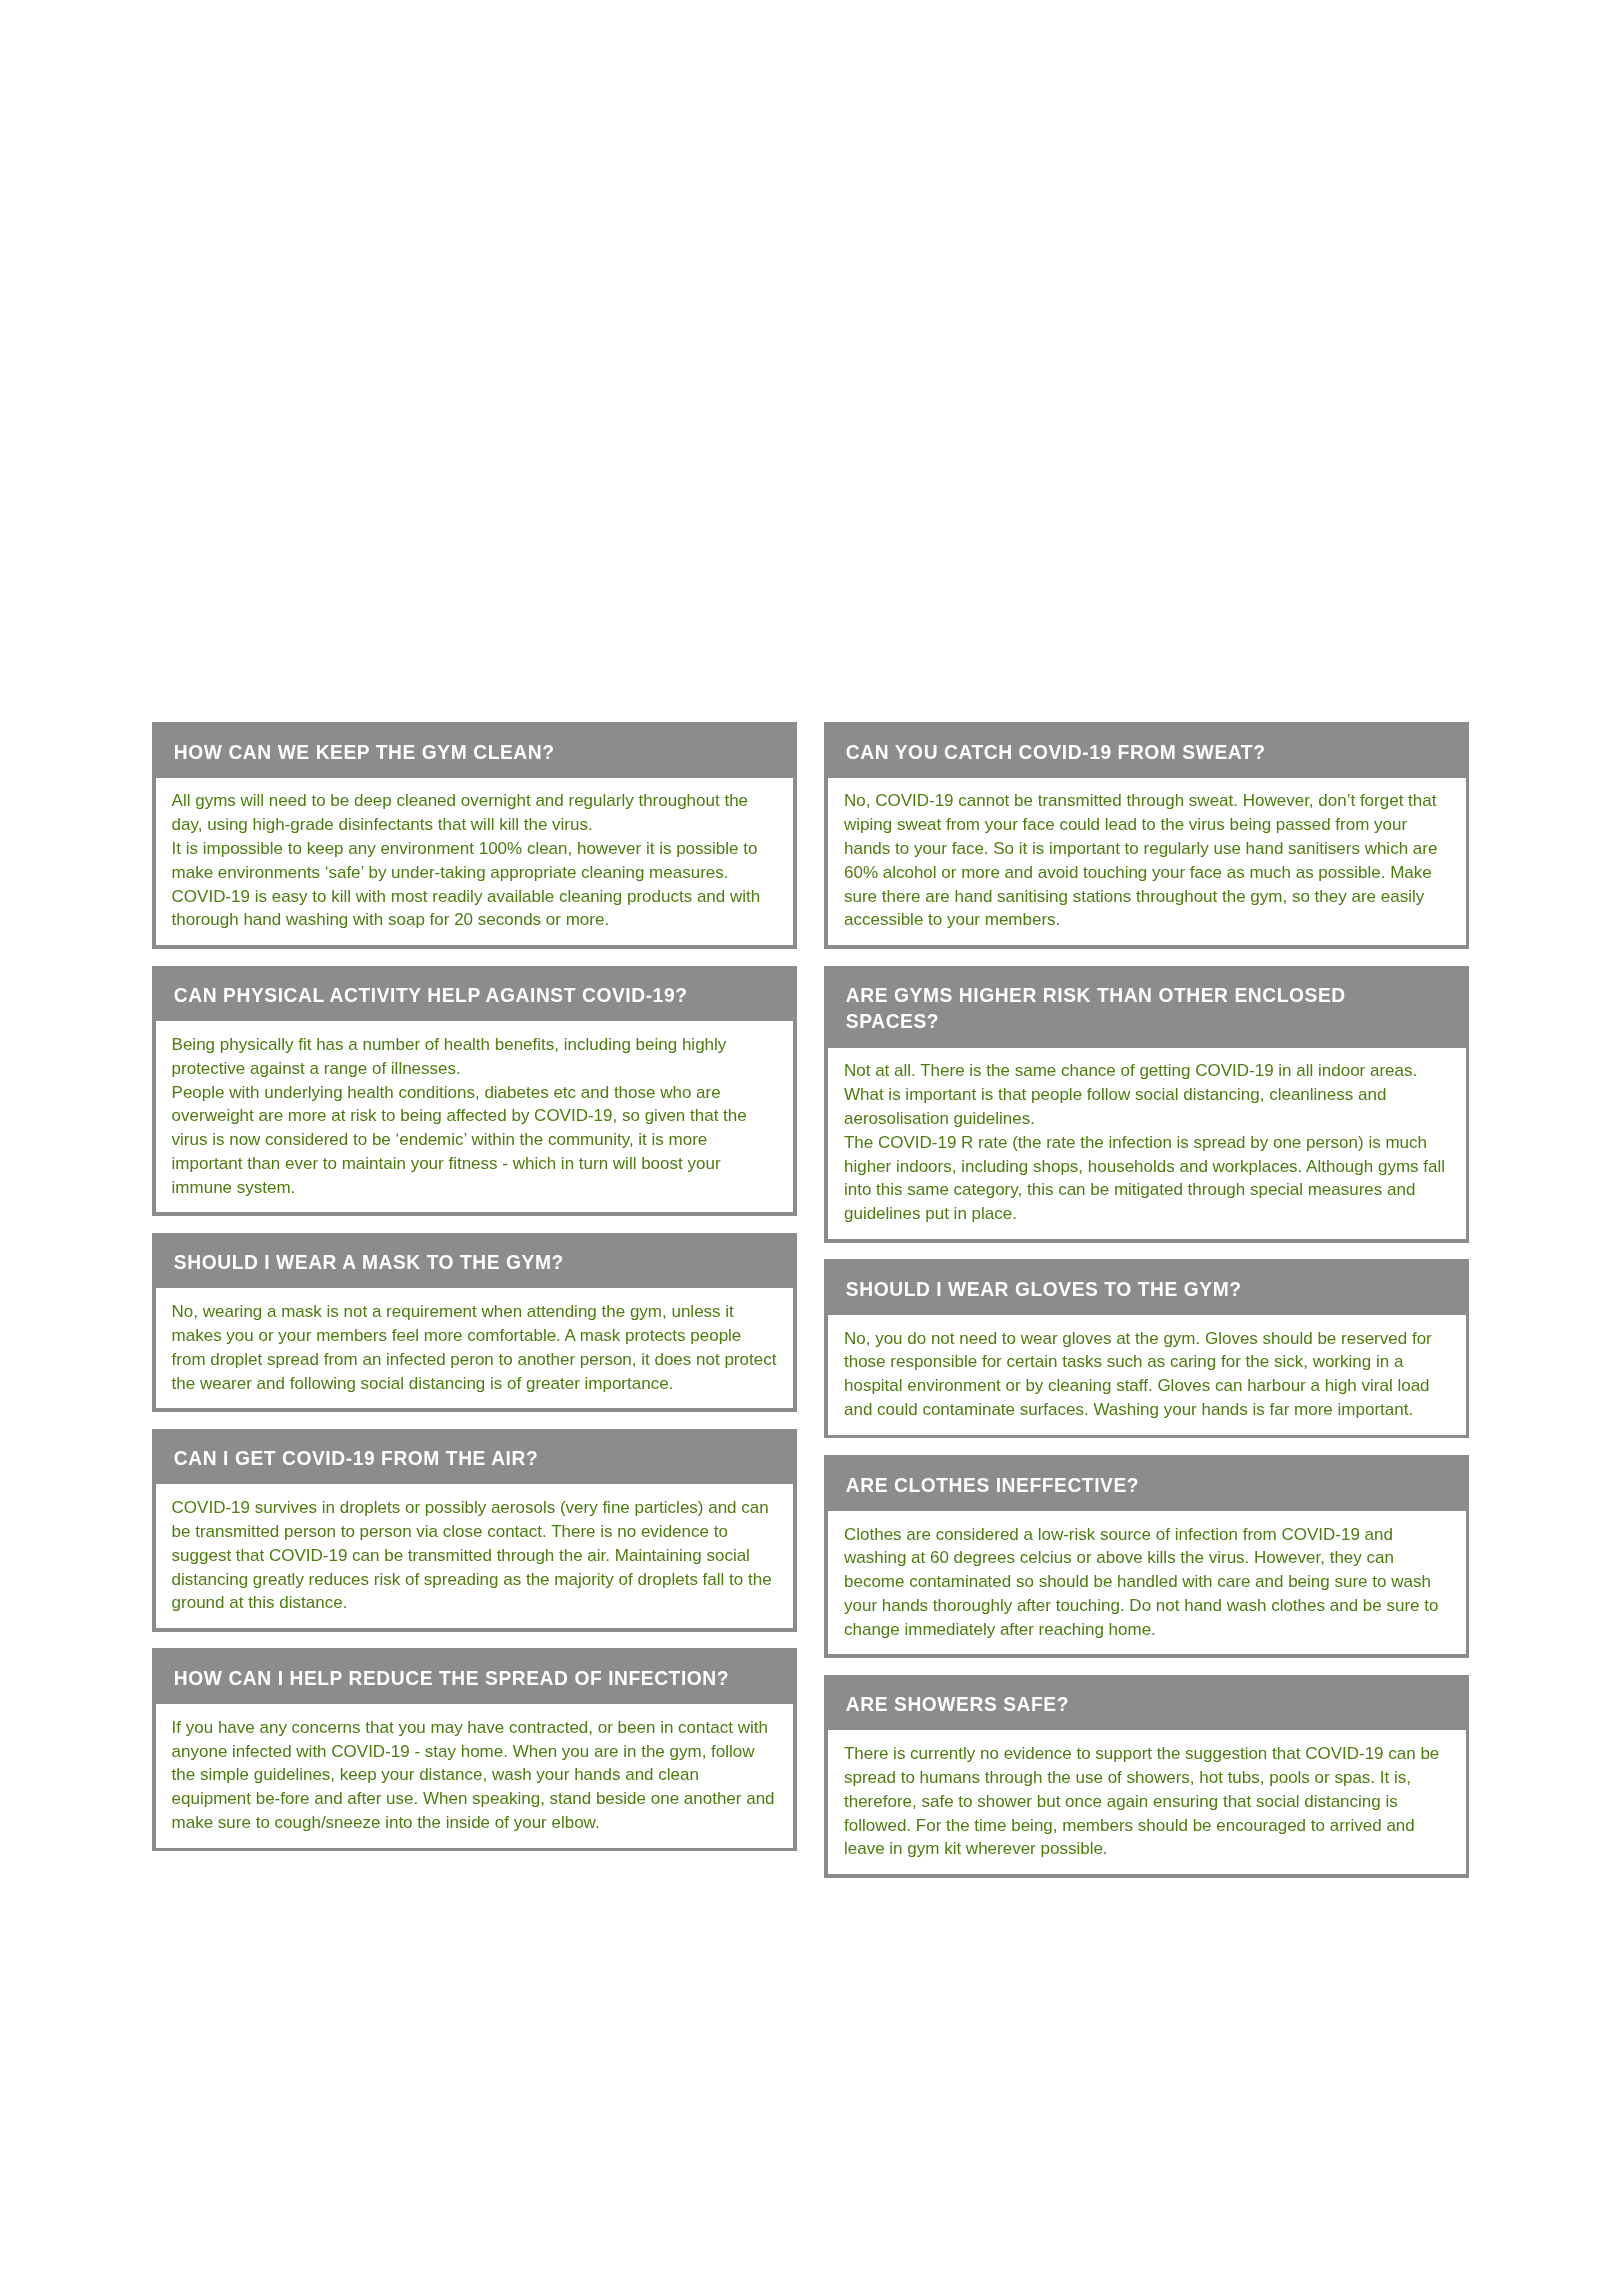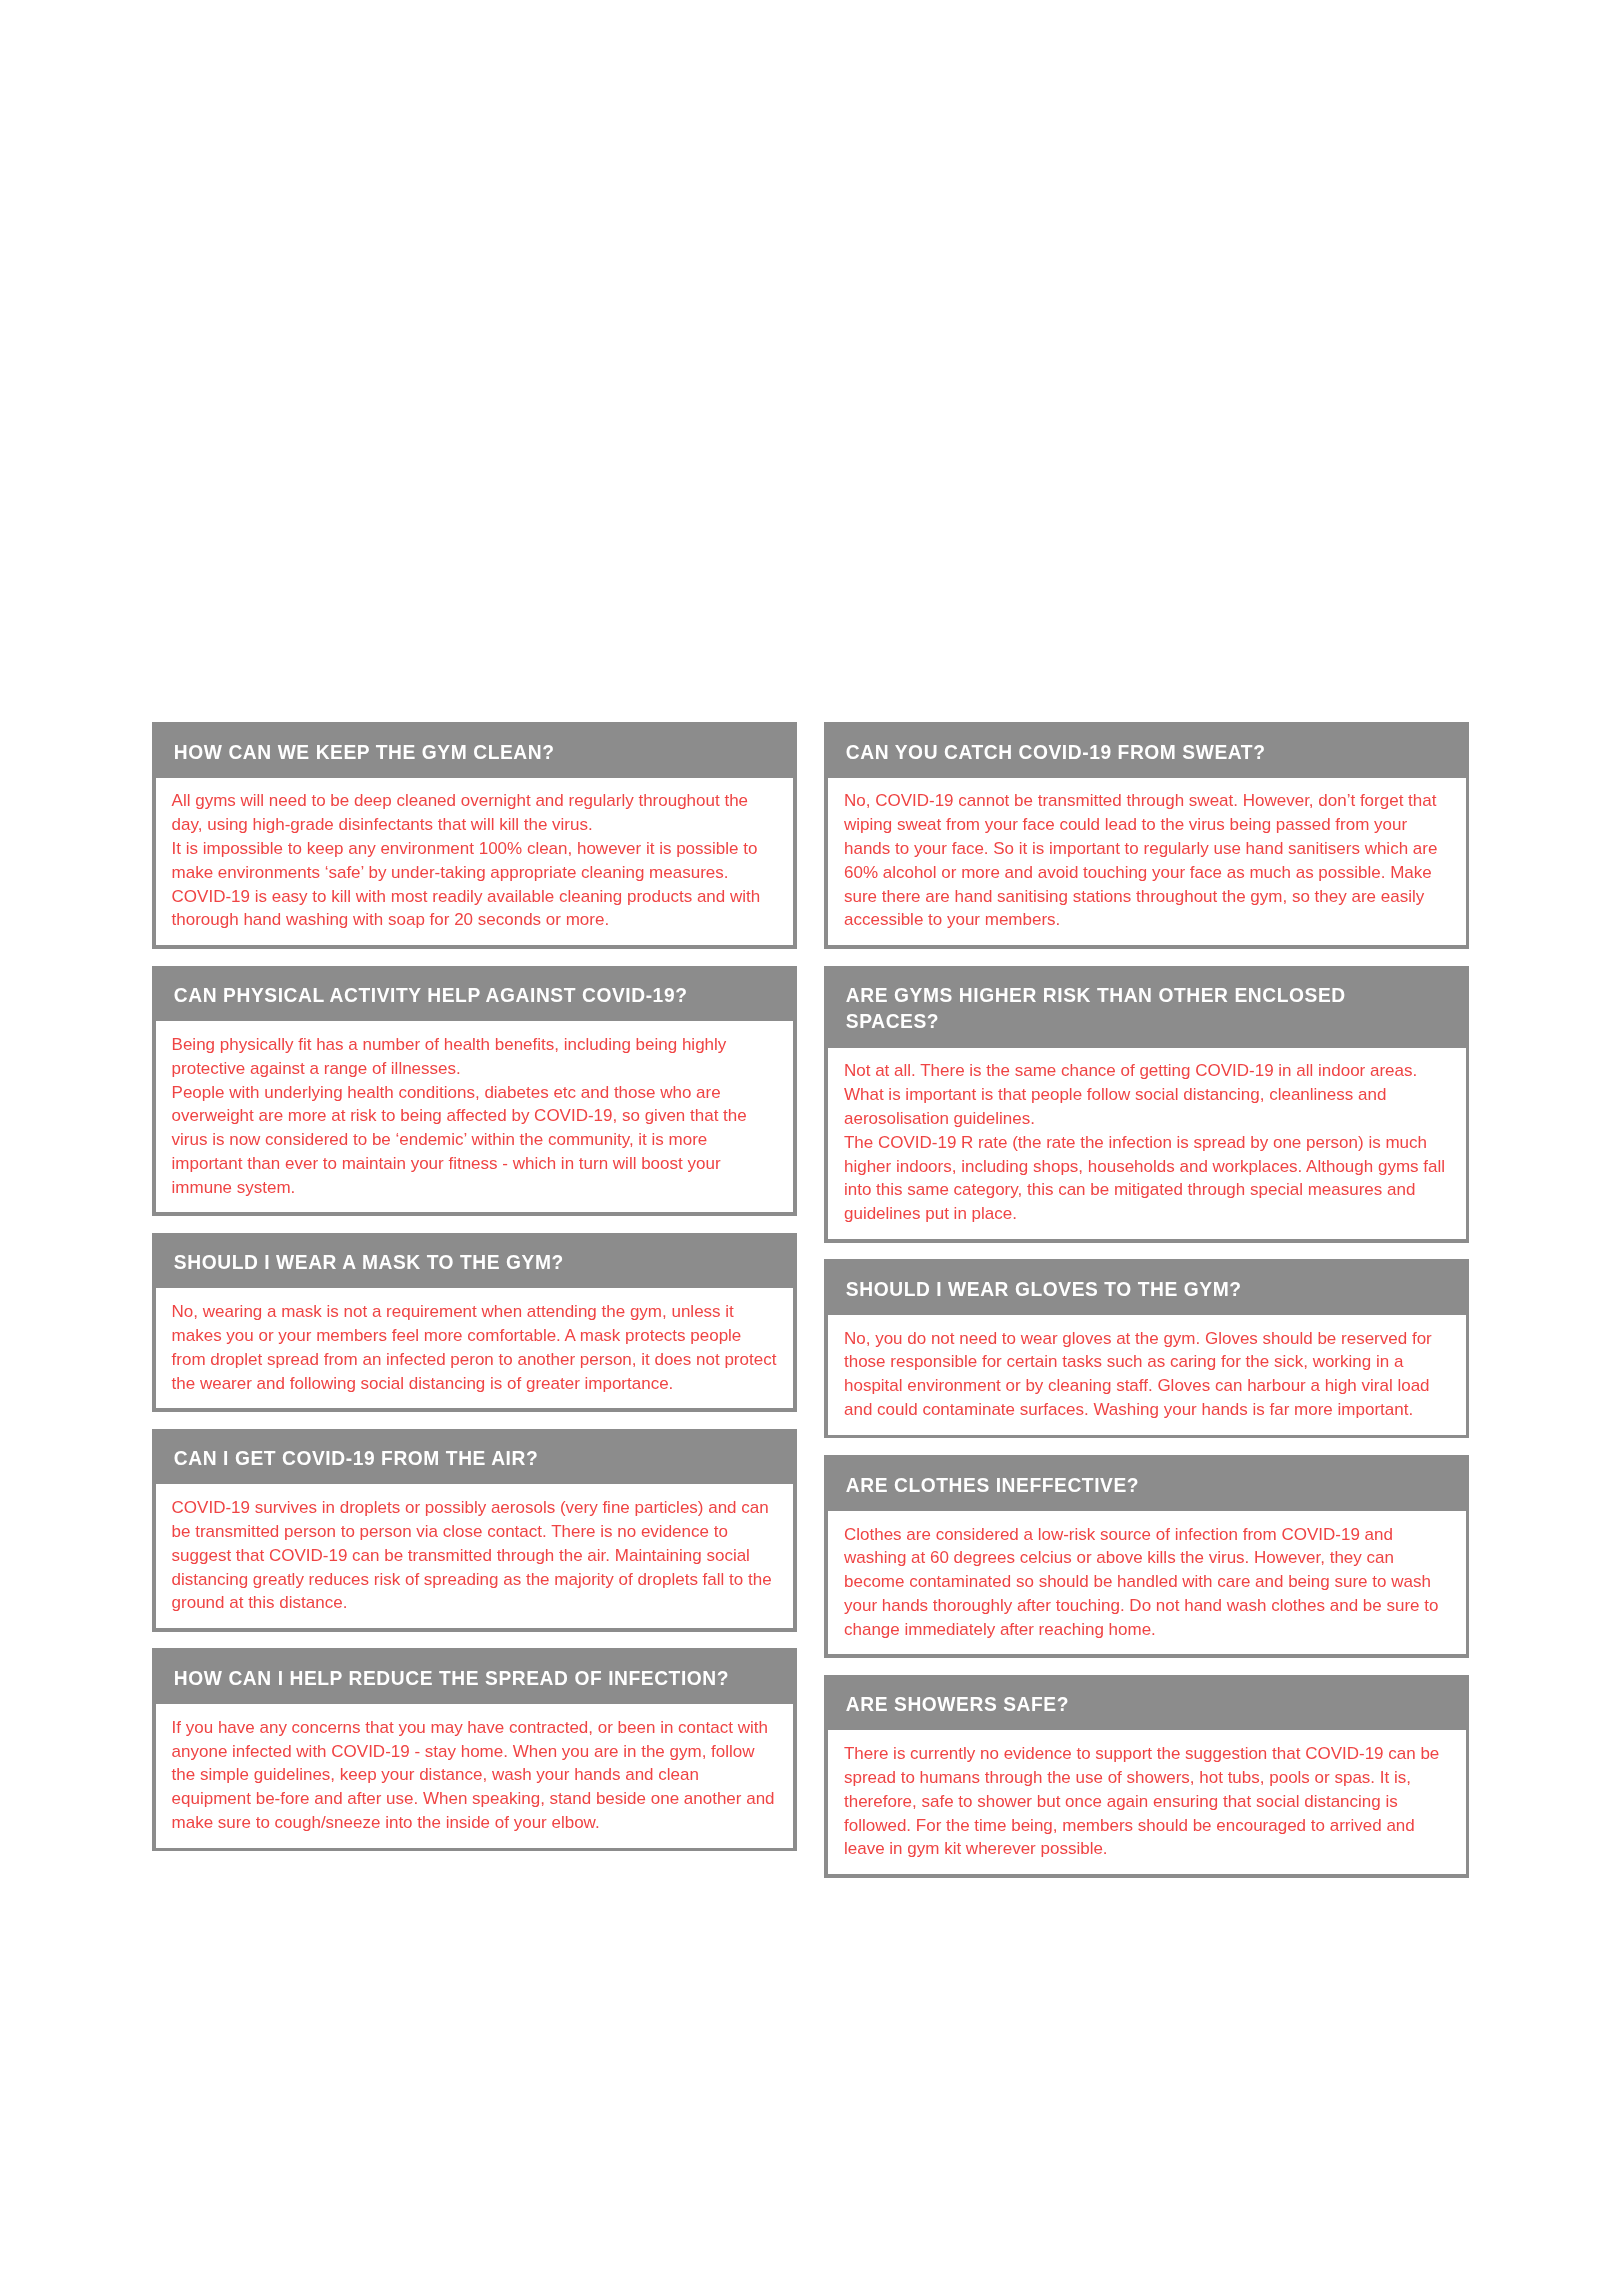--- a/index.html
+++ b/index.html
@@ -46,21 +46,21 @@
     letter-spacing: 0.6px;
     line-height: 1.32;
     padding: 12.7px 16.7px 12.7px 18.6px;
     text-transform: uppercase;
     font-stretch: condensed;
     transform: scaleX(0.96);
     transform-origin: left center;
   }
   .faq-a {
     background: #ffffff;
-    color: #ef4444;
+    color: #4d7c0f;
     font-size: 17px;
     line-height: 1.40;
     padding: 11.8px 15.7px 12.7px 15.7px;
     white-space: pre-line;
   }
 </style>
 </head>
 <body>
 
 <div class="page">

